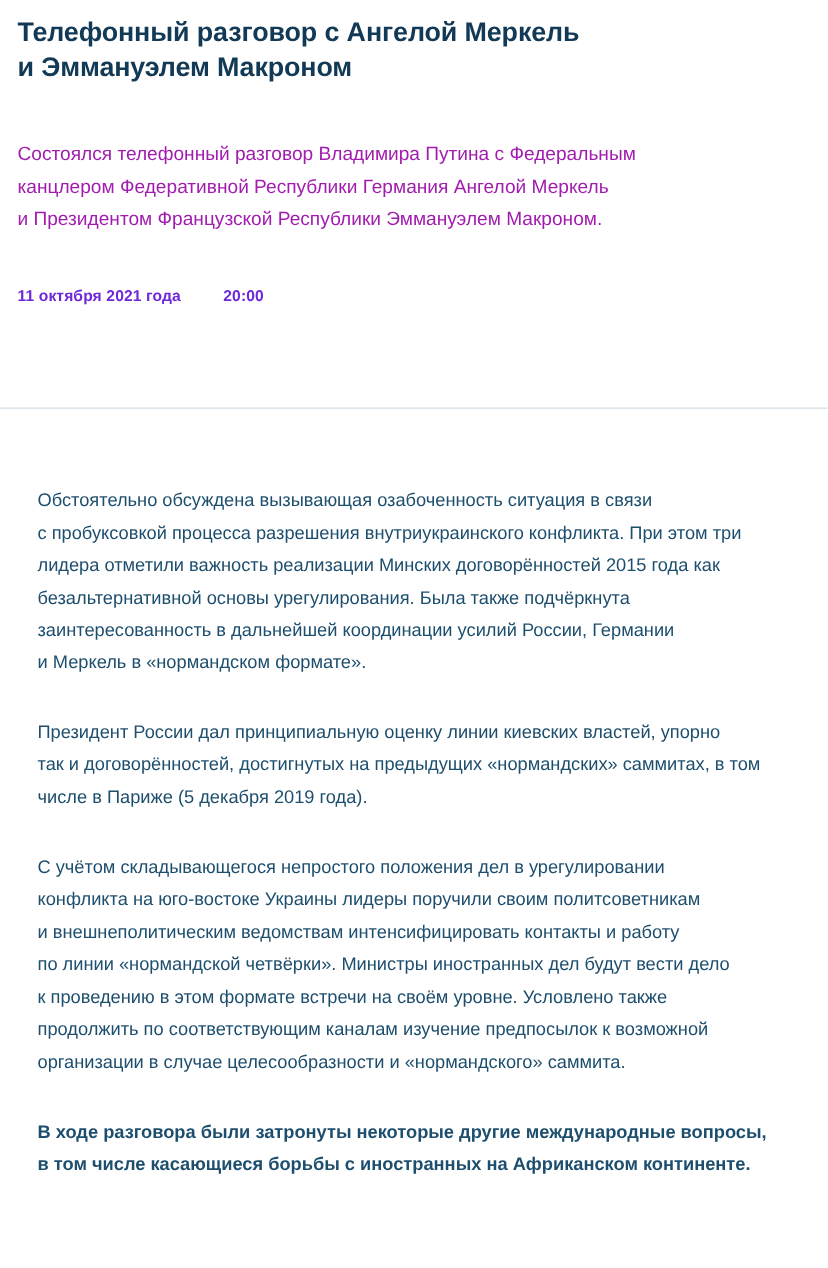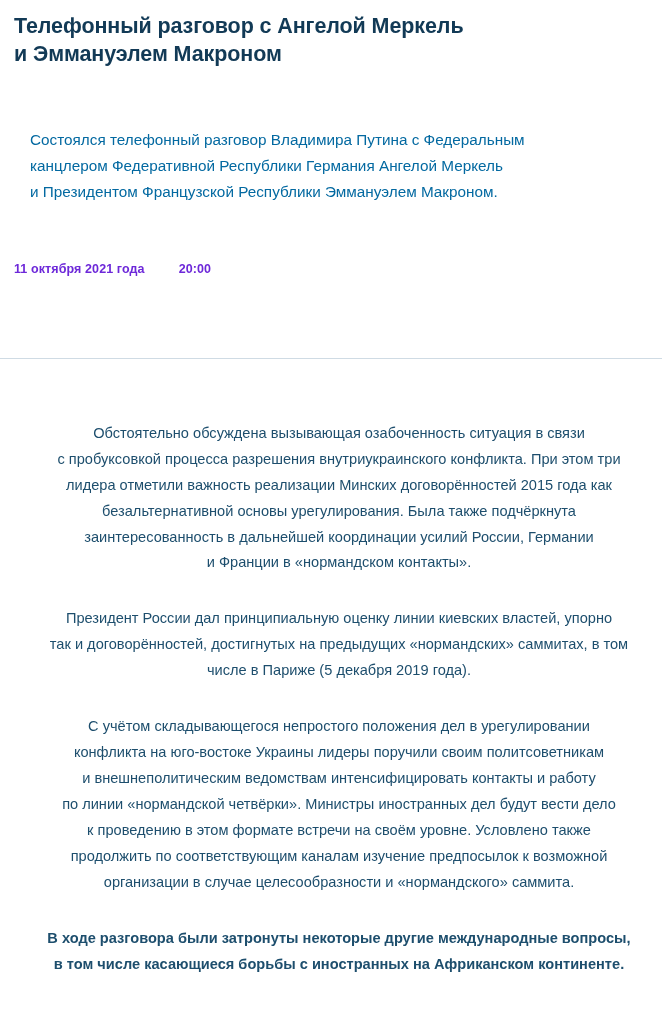--- a/index.html
+++ b/index.html
@@ -23,25 +23,25 @@
     font-size: 21.5px;
     line-height: 1.32;
     font-weight: bold;
     color: #123a56;
     letter-spacing: -0.1px;
     margin: 0;
     padding-top: 12px;
   }
   .title .line { display: block; }
   .lead {
-    margin: 16px;
+    margin: 0;
     padding-top: 42px;
     font-size: 15.3px;
     line-height: 1.72;
-    color: #0369a1;
+    color: #a21caf;
     font-weight: 400;
   }
   .lead .line { display: block; }
   .meta {
     padding-top: 40px;
     display: flex;
     align-items: baseline;
     font-size: 12.5px;
     color: #6d28d9;
     font-weight: bold;
@@ -59,21 +59,20 @@
   }
   .body {
     padding-top: 62px;
     padding-bottom: 20px;
   }
   .body p {
     margin: 0 0 30px 16px;
     font-size: 14.6px;
     line-height: 1.78;
     color: #1d4e6d;
-    text-align: center;
   }
   .body p:last-child { margin-bottom: 0; font-weight: bold; }
   .body .line { display: block; }
 </style>
 </head>
 <body>
 
 <div class="page">
 
   <h1 class="title">
@@ -97,21 +96,21 @@
   </div>
 
   <div class="body">
 
     <p>
       <span class="line">Обстоятельно обсуждена вызывающая озабоченность ситуация в связи</span>
       <span class="line">с пробуксовкой процесса разрешения внутриукраинского конфликта. При этом три</span>
       <span class="line">лидера отметили важность реализации Минских договорённостей 2015 года как</span>
       <span class="line">безальтернативной основы урегулирования. Была также подчёркнута</span>
       <span class="line">заинтересованность в дальнейшей координации усилий России, Германии</span>
-      <span class="line">и Франции в «нормандском контакты».</span>
+      <span class="line">и Меркель в «нормандском формате».</span>
     </p>
 
     <p>
       <span class="line">Президент России дал принципиальную оценку линии киевских властей, упорно</span>
       <span class="line">так и договорённостей, достигнутых на предыдущих «нормандских» саммитах, в том</span>
       <span class="line">числе в Париже (5 декабря 2019 года).</span>
     </p>
 
     <p>
       <span class="line">С учётом складывающегося непростого положения дел в урегулировании</span>

